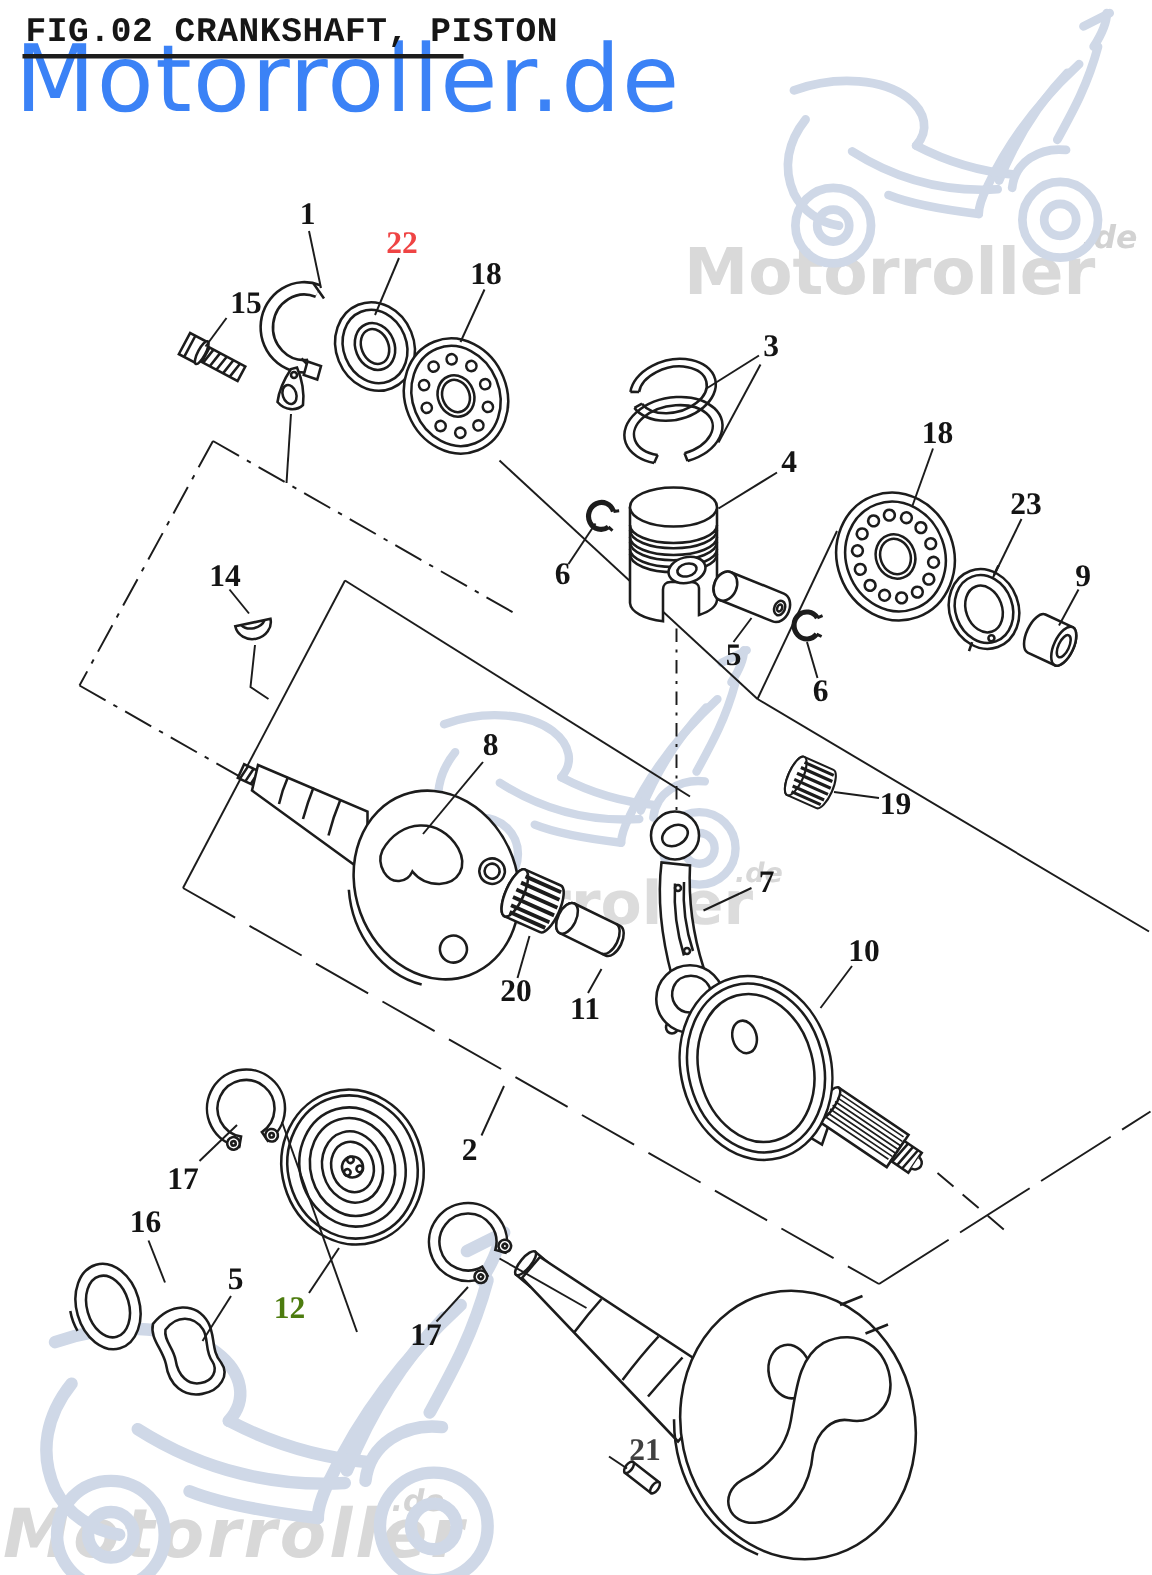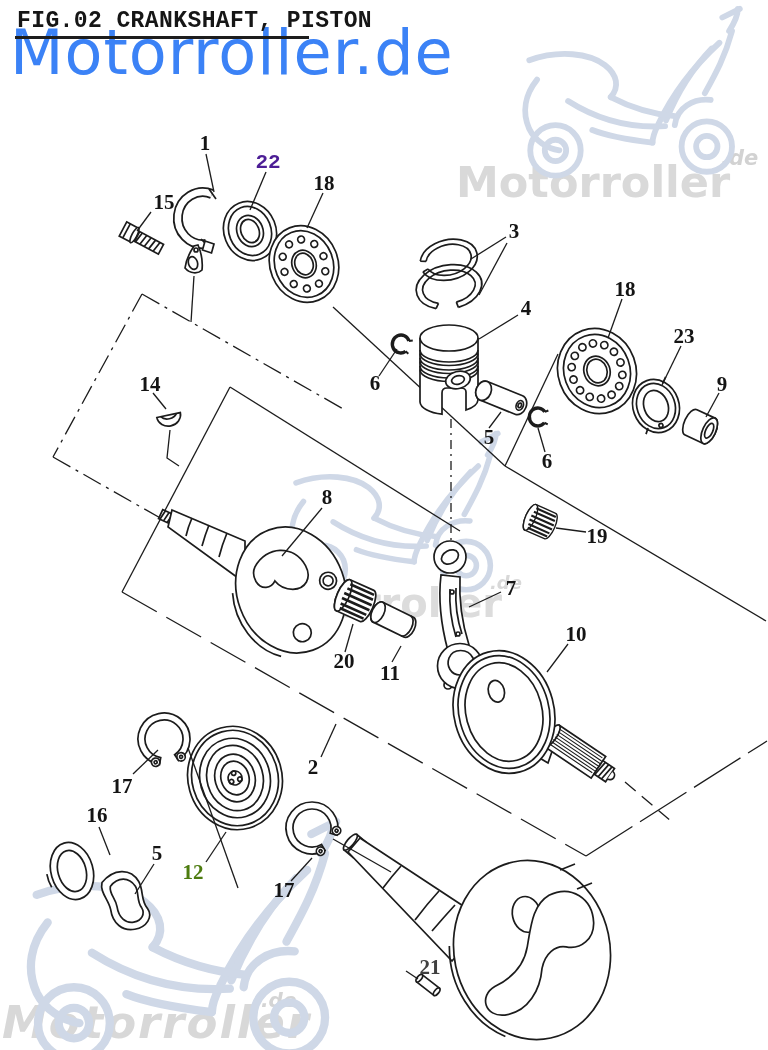--- a/index.html
+++ b/index.html
@@ -351,21 +351,21 @@
         <polyline points="206,862 226,832"></polyline>
         <polyline points="291,881 312,858"></polyline>
         <polyline points="333,839 391,872"></polyline>
         <polyline points="406,971 418,979"></polyline>
         <polyline points="194,276 191,322"></polyline>
       </g>
   </svg>
 
   <div id="labels">
       <div class="part-label" style="left: 205px; top: 143px; color: rgb(20, 20, 20);">1</div>
-      <div class="part-label" style="left: 268px; top: 162px; color: #4c1d95; font-family: Liberation Mono, monospace;">22</div>
+      <div class="part-label" style="left: 268px; top: 162px; color: #ef4444;">22</div>
       <div class="part-label" style="left: 324px; top: 183px; color: rgb(20, 20, 20);">18</div>
       <div class="part-label" style="left: 152px; top: 202px; color: rgb(20, 20, 20); margin-left: 12px;">15</div>
       <div class="part-label" style="left: 514px; top: 231px; color: rgb(20, 20, 20);">3</div>
       <div class="part-label" style="left: 526px; top: 308px; color: rgb(20, 20, 20);">4</div>
       <div class="part-label" style="left: 375px; top: 383px; color: rgb(20, 20, 20);">6</div>
       <div class="part-label" style="left: 489px; top: 437px; color: rgb(20, 20, 20);">5</div>
       <div class="part-label" style="left: 547px; top: 461px; color: rgb(20, 20, 20);">6</div>
       <div class="part-label" style="left: 625px; top: 289px; color: rgb(20, 20, 20);">18</div>
       <div class="part-label" style="left: 684px; top: 336px; color: rgb(20, 20, 20);">23</div>
       <div class="part-label" style="left: 722px; top: 384px; color: rgb(20, 20, 20);">9</div>

